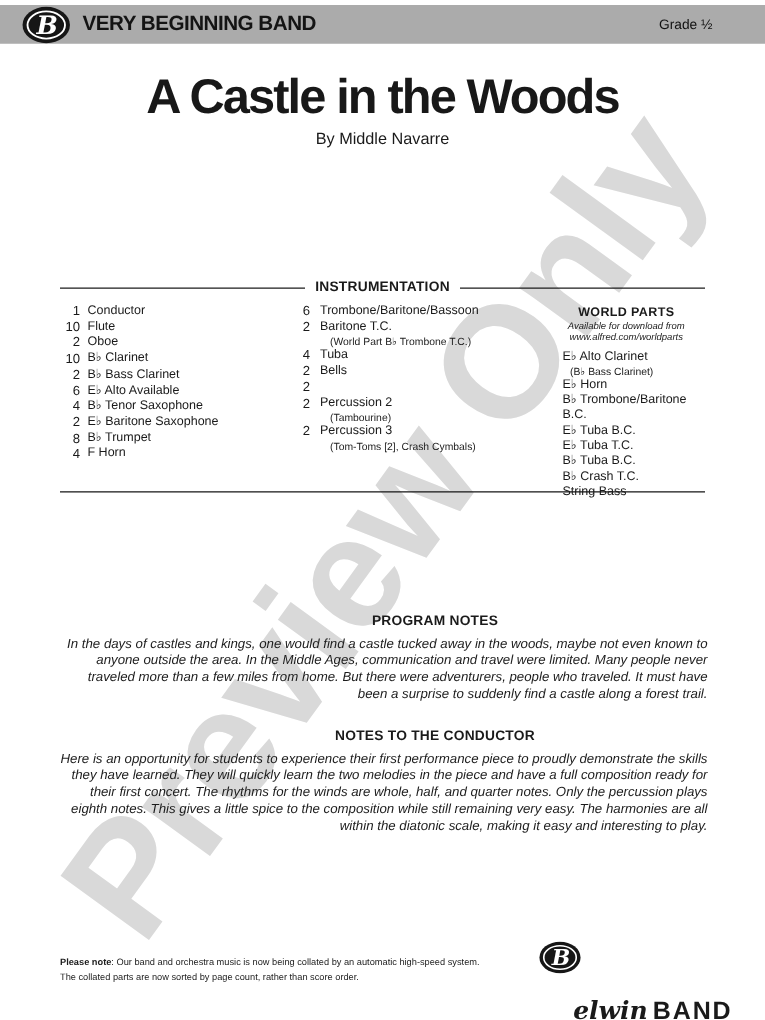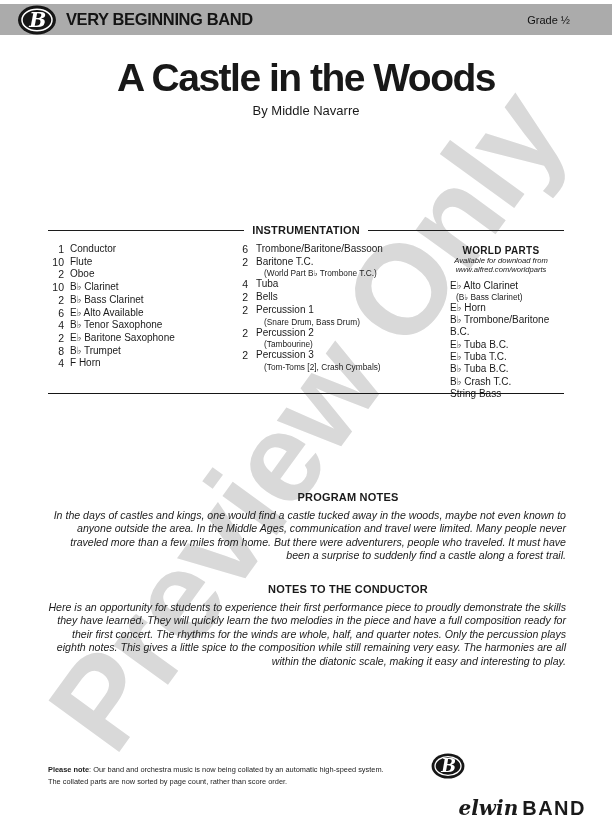--- a/index.html
+++ b/index.html
@@ -206,24 +206,20 @@
         <div class="irow">
           <span class="qty">2</span>
           <span>
             <span class="iname" style="display:block">Bells</span>
 
           </span>
         </div>
 
         <div class="irow">
           <span class="qty">2</span>
-          <span>
-            <span class="iname" style="display:block">Percussion 1</span>
-            <span class="isub" style="display:block">(Snare Drum, Bass Drum)</span>
-          </span>
         </div>
 
         <div class="irow">
           <span class="qty">2</span>
           <span>
             <span class="iname" style="display:block">Percussion 2</span>
             <span class="isub" style="display:block">(Tambourine)</span>
           </span>
         </div>
 

